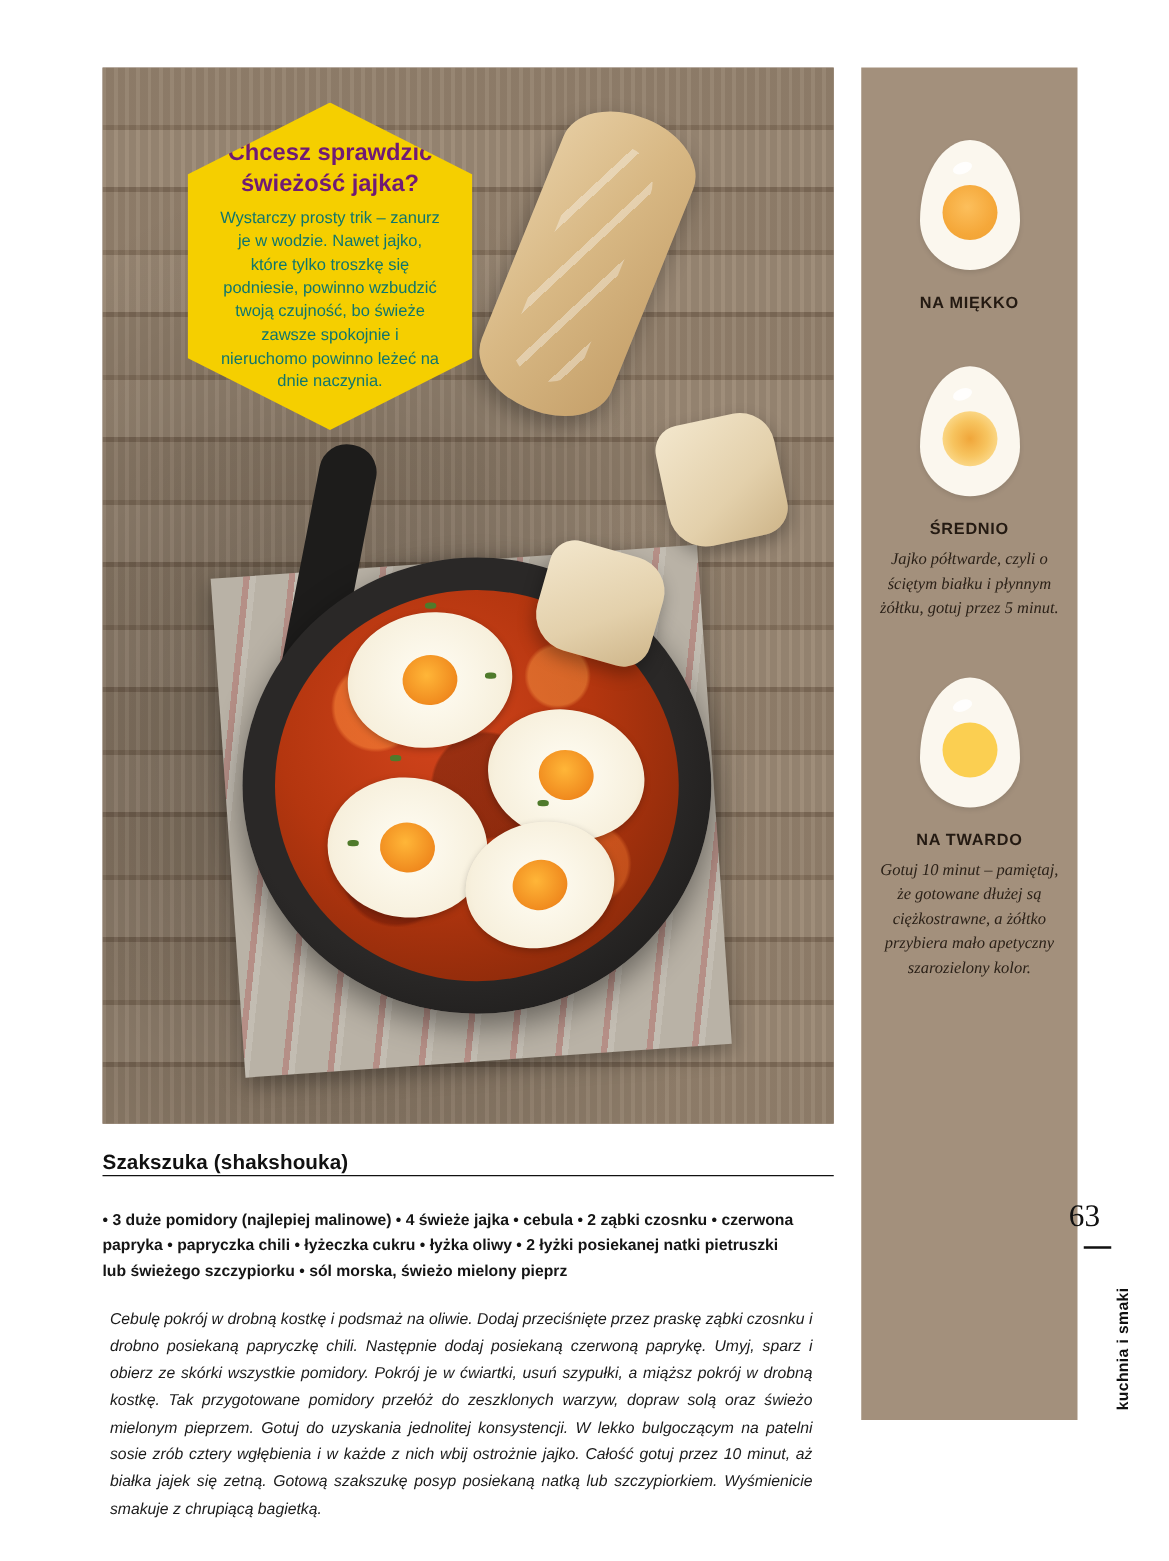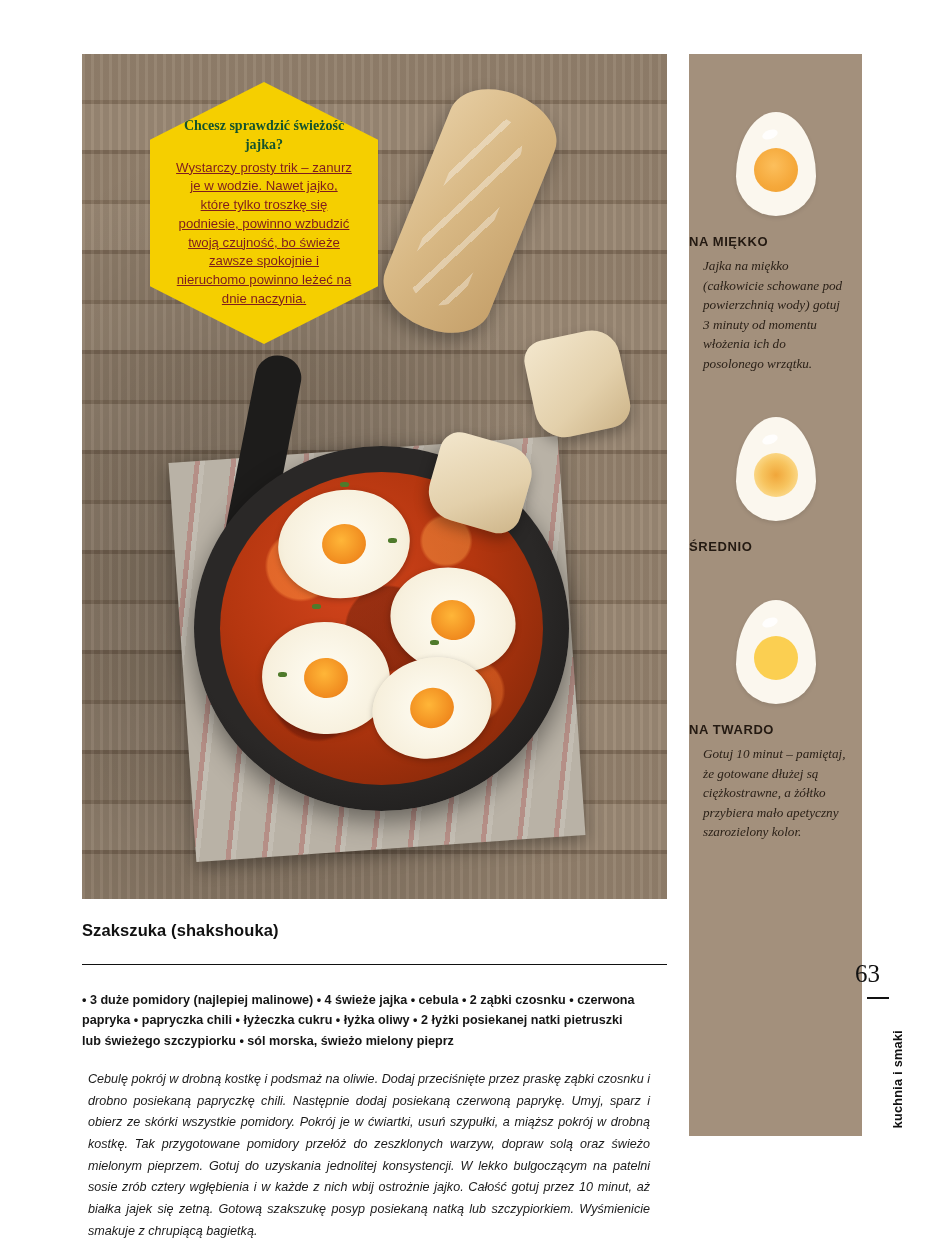--- a/index.html
+++ b/index.html
@@ -205,44 +205,42 @@
     clip-path: polygon(50% 0%, 100% 22%, 100% 78%, 50% 100%, 0% 78%, 0% 22%);
     display: flex;
     flex-direction: column;
     align-items: center;
     justify-content: center;
     padding: 0 26px;
     box-sizing: border-box;
     text-align: center;
   }
   .hex-title {
-    font-size: 14px;
+    font-size: 19px;
     font-weight: bold;
     line-height: 1.3;
-    color: #14532d;
+    color: #701a75;
     margin-bottom: 5px;
-    font-family: Liberation Serif, serif;
   }
   .hex-body {
     font-size: 13.2px;
     line-height: 1.42;
-    color: #7f1d1d;
-    text-decoration: underline;
+    color: #0f766e;
   }
 
   
   .recipe {
     margin-top: 22px;
     width: 585px;
   }
   .recipe-title {
     font-size: 16.5px;
     font-weight: bold;
     color: #111;
-    padding-bottom: 24px;
+    padding-bottom: 0;
     border-bottom: 1.5px solid #111;
     letter-spacing: 0.1px;
   }
   .ingredients {
     margin-top: 25px;
     font-size: 12.6px;
     font-weight: bold;
     line-height: 1.62;
     color: #151515;
     width: 562px;
@@ -260,21 +258,21 @@
 
   
   .sidebar {
     position: absolute;
     left: 689px;
     top: 54px;
     width: 173px;
     height: 1082px;
     background: #a3907c;
     color: #2b2118;
-    text-align: left;
+    text-align: center;
   }
   .egg-block {
     padding-top: 0;
   }
   .egg-shape {
     width: 80px;
     height: 104px;
     margin: 0 auto;
     background: #fbf7ee;
     border-radius: 50% 50% 50% 50% / 62% 62% 38% 38%;
@@ -420,29 +418,29 @@
   </div>
 
   <div class="sidebar">
 
     <div class="egg-block s1">
       <div class="egg-shape">
         <div class="egg-gloss"></div>
         <div class="yolk-c yolk-soft"></div>
       </div>
       <div class="egg-heading">NA MIĘKKO</div>
-      <div class="egg-desc">Jajka na miękko (całkowicie schowane pod powierzchnią wody) gotuj 3 minuty od momentu włożenia ich do posolonego wrzątku.</div>
     </div>
 
     <div class="egg-block s2">
       <div class="egg-shape">
         <div class="egg-gloss"></div>
         <div class="yolk-c yolk-med"></div>
       </div>
       <div class="egg-heading">ŚREDNIO</div>
+      <div class="egg-desc">Jajko półtwarde, czyli o ściętym białku i płynnym żółtku, gotuj przez 5 minut.</div>
     </div>
 
     <div class="egg-block s3">
       <div class="egg-shape">
         <div class="egg-gloss"></div>
         <div class="yolk-c yolk-hard"></div>
       </div>
       <div class="egg-heading">NA TWARDO</div>
       <div class="egg-desc">Gotuj 10 minut – pamiętaj, że gotowane dłużej są ciężkostrawne, a żółtko przybiera mało apetyczny szarozielony kolor.</div>
     </div>

